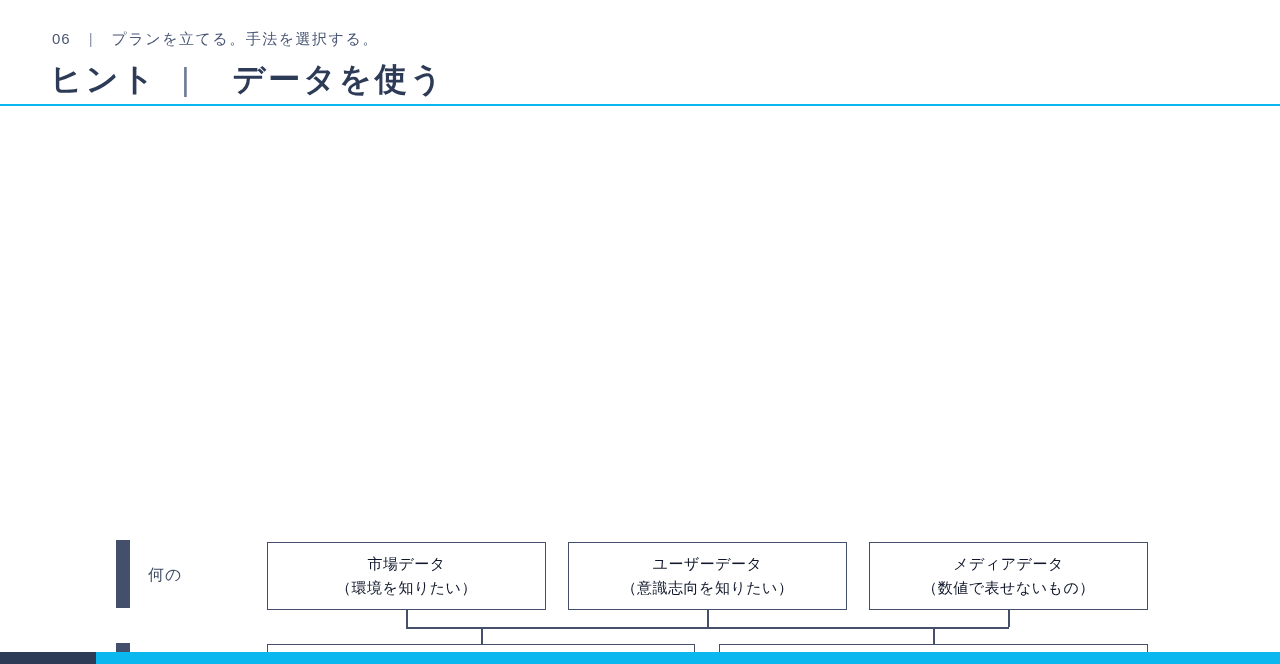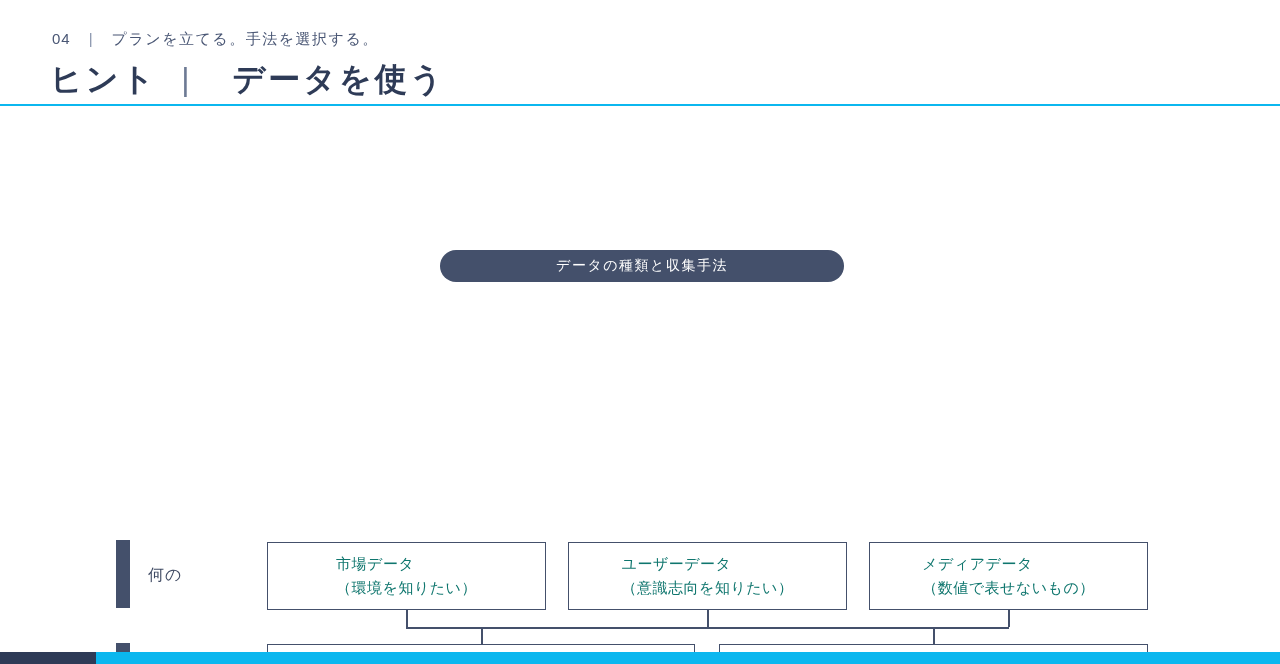--- a/index.html
+++ b/index.html
@@ -110,28 +110,28 @@
     position: absolute;
     width: 14px;
     background: #44506b;
   }
 
   .box {
     position: absolute;
     box-sizing: border-box;
     border: 1.5px solid #44506b;
     background: #ffffff;
-    color: #0f766e;
+    color: #0f172a;
     font-size: 15px;
     line-height: 24px;
     letter-spacing: 0.5px;
     display: flex;
     align-items: center;
     justify-content: center;
-    text-align: left;
+    text-align: center;
     white-space: pre-line;
   }
 
   .conn {
     position: absolute;
     background: #44506b;
   }
   .conn.h { height: 1.5px; }
   .conn.v { width: 1.5px; }
 
@@ -156,31 +156,30 @@
     background: #0bb7ef;
   }
 </style>
 </head>
 <body>
 
 <div class="slide">
 
   <div class="header">
     <div class="eyebrow">
-      <span class="num">04</span><span class="bar">|</span><span class="sub">プランを立てる。手法を選択する。</span>
+      <span class="num">06</span><span class="bar">|</span><span class="sub">プランを立てる。手法を選択する。</span>
     </div>
     <div class="title">
       <span>ヒント</span><span class="tbar">|</span><span class="tmain">データを使う</span>
     </div>
   </div>
 
 
   <div class="diagram">
 
-    <div class="banner">データの種類と収集手法</div>
 
     <div class="row-tick" style="left:116px; top:315px; height:68px;"></div>
     <div class="row-label" style="left:148px; top:340px;text-align:right;">何の</div>
 
     <div class="box" style="left:267px; top:317px; width:279px; height:68px;">市場データ
 （環境を知りたい）</div>
     <div class="box" style="left:568px; top:317px; width:279px; height:68px;">ユーザーデータ
 （意識志向を知りたい）</div>
     <div class="box" style="left:869px; top:317px; width:279px; height:68px;">メディアデータ
 （数値で表せないもの）</div>

